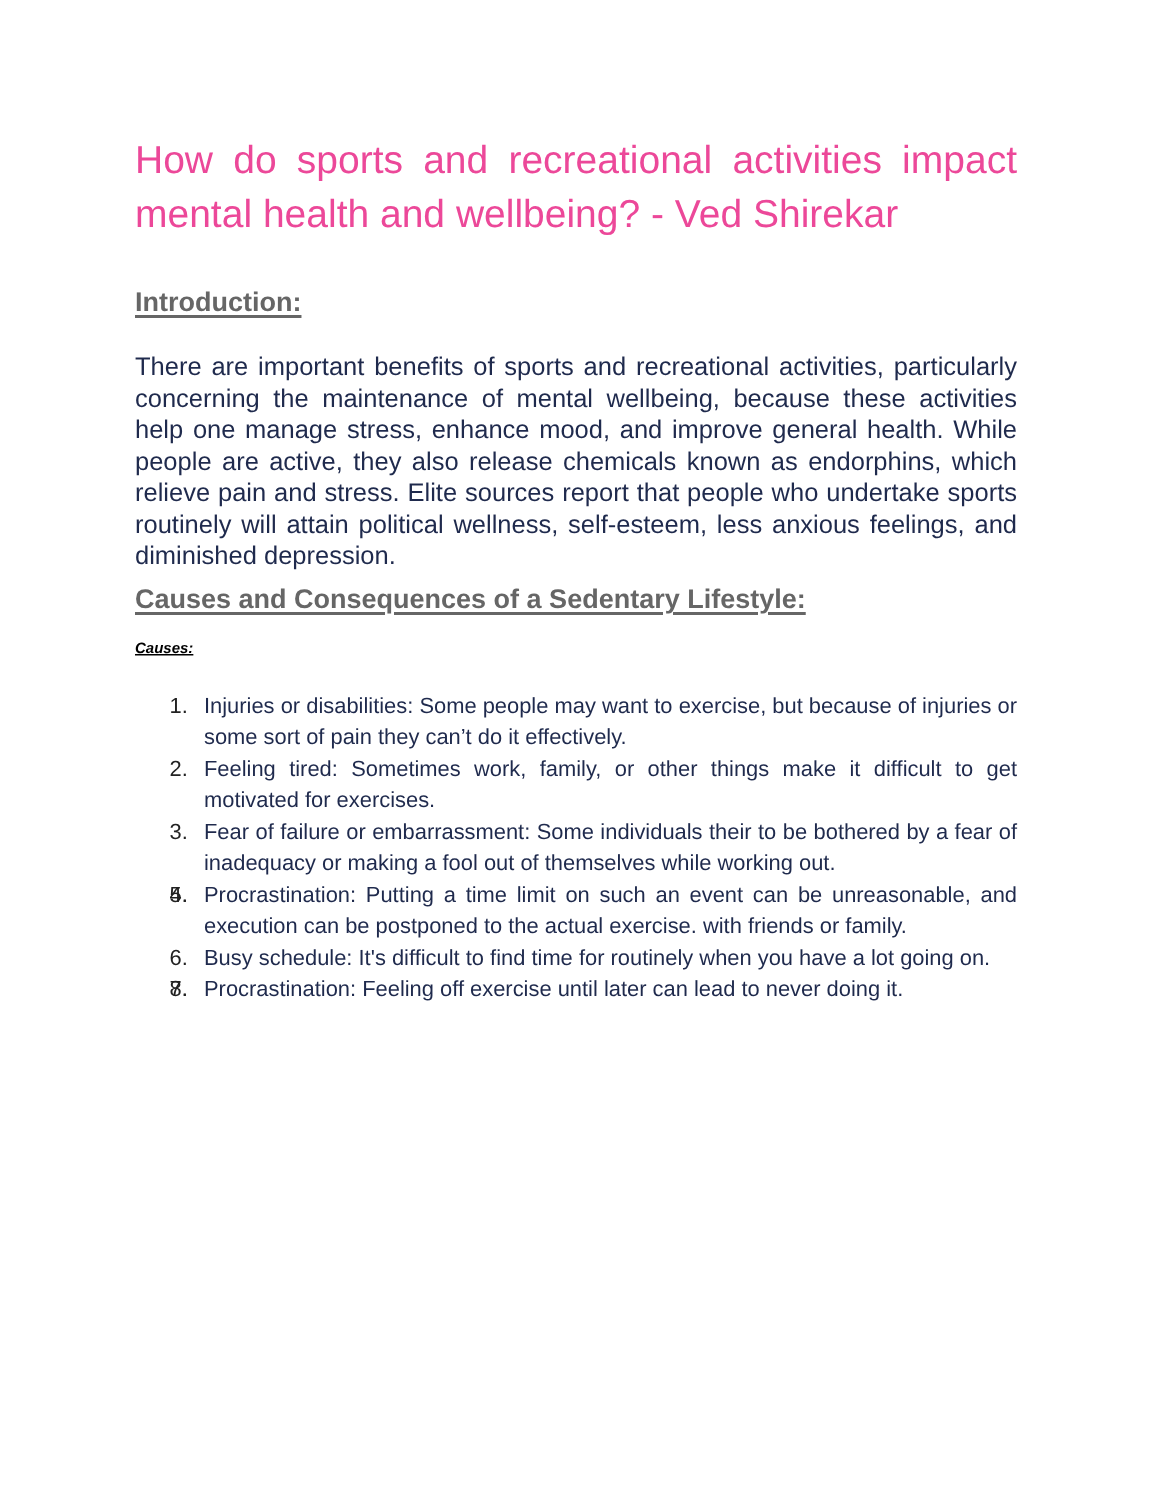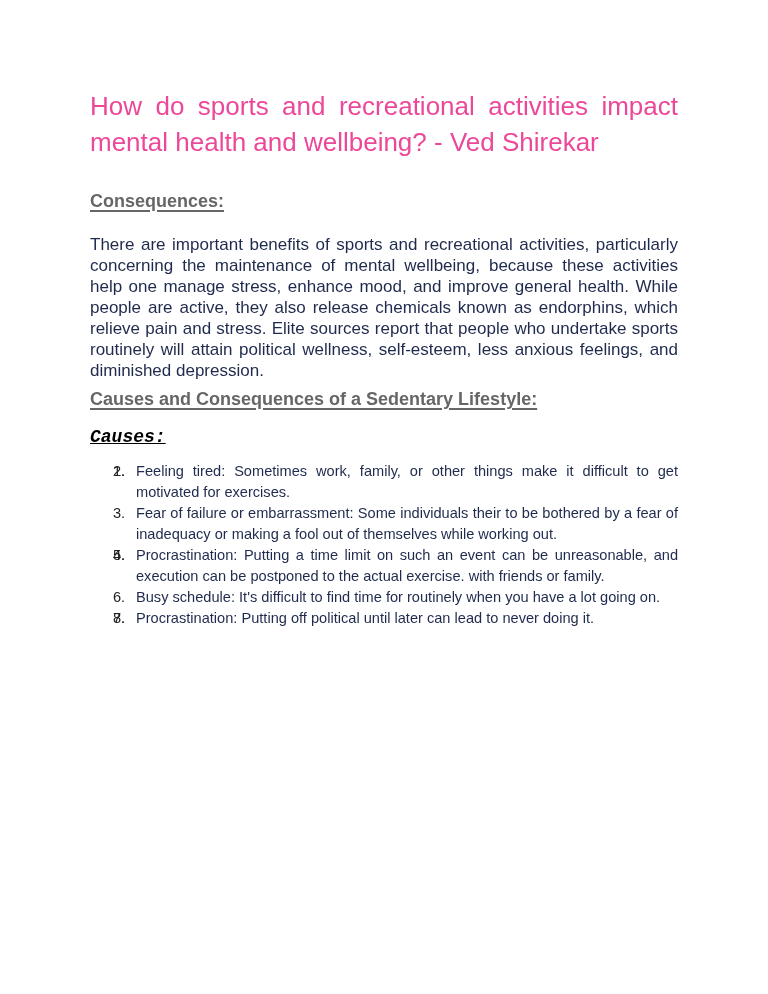--- a/index.html
+++ b/index.html
@@ -3,40 +3,40 @@
 <meta charset="utf-8">
 <style>
   html, body { margin: 0; padding: 0; background: #ffffff; }
   body { width: 768px; height: 994px; position: relative; overflow: hidden; font-family: "Liberation Sans", sans-serif; }
   .page { position: absolute; left: 90px; top: 0; width: 588px; }
   .title { position: absolute; top: 88px; left: 0; width: 588px; font-size: 26px; line-height: 36px; color: #ec4899; text-align: justify; text-align-last: left; margin: 0; font-weight: normal; }
   .h2 { position: absolute; left: 0; margin: 0; color: #666666; font-weight: bold; text-decoration: underline; text-decoration-thickness: 2px; text-underline-offset: 3px; }
   .h2.intro { top: 190px; font-size: 18px; line-height: 22px; }
   .h2.causes-sec { top: 388px; font-size: 18px; line-height: 22px; }
   .para { position: absolute; top: 234px; left: 0; width: 588px; margin: 0; font-size: 17px; line-height: 21px; color: #1f2a4d; text-align: justify; }
-  .h3 { position: absolute; top: 427px; left: 0; margin: 0; font-size: 18px; font-weight: bold; font-style: italic; text-decoration: underline; color: #000; font-family: Liberation Mono, monospace; }
+  .h3 { position: absolute; top: 427px; left: 0; margin: 0; font-size: 10px; font-weight: bold; font-style: italic; text-decoration: underline; color: #000; }
   ol { position: absolute; top: 461px; left: 0; width: 588px; margin: 0; padding: 0 0 0 46px; box-sizing: border-box; list-style: none; }
   ol li { position: relative; font-size: 14.6px; line-height: 21px; color: #1f2a4d; text-align: justify; }
   ol li .num { position: absolute; left: -23px; top: 0; color: #222; }
 </style>
 </head>
 <body>
 
 <div class="page">
   <h1 class="title">How do sports and recreational activities impact mental health and wellbeing? - Ved Shirekar</h1>
 
-  <h2 class="h2 intro">Consequences:</h2>
+  <h2 class="h2 intro">Introduction:</h2>
   <p class="para">There are important benefits of sports and recreational activities, particularly concerning the maintenance of mental wellbeing, because these activities help one manage stress, enhance mood, and improve general health. While people are active, they also release chemicals known as endorphins, which relieve pain and stress. Elite sources report that people who undertake sports routinely will attain political wellness, self-esteem, less anxious feelings, and diminished depression.</p>
 
   <h2 class="h2 causes-sec">Causes and Consequences of a Sedentary Lifestyle:</h2>
   <h3 class="h3">Causes:</h3>
 
   <ol>
-    <li><span class="num">1.</span></li>
+    <li><span class="num">1.</span><span>Injuries or disabilities: Some people may want to exercise, but because of injuries or some sort of pain they can’t do it effectively.</span></li>
     <li><span class="num">2.</span><span>Feeling tired: Sometimes work, family, or other things make it difficult to get motivated for exercises.</span></li>
     <li><span class="num">3.</span><span>Fear of failure or embarrassment: Some individuals their to be bothered by a fear of inadequacy or making a fool out of themselves while working out.</span></li>
     <li><span class="num">4.</span></li>
     <li><span class="num">5.</span><span>Procrastination: Putting a time limit on such an event can be unreasonable, and execution can be postponed to the actual exercise. with friends or family.</span></li>
     <li><span class="num">6.</span><span>Busy schedule: It's difficult to find time for routinely when you have a lot going on.</span></li>
     <li><span class="num">7.</span></li>
-    <li><span class="num">8.</span><span>Procrastination: Putting off political until later can lead to never doing it.</span></li>
+    <li><span class="num">8.</span><span>Procrastination: Feeling off exercise until later can lead to never doing it.</span></li>
   </ol>
 </div>
 
 </body></html>

